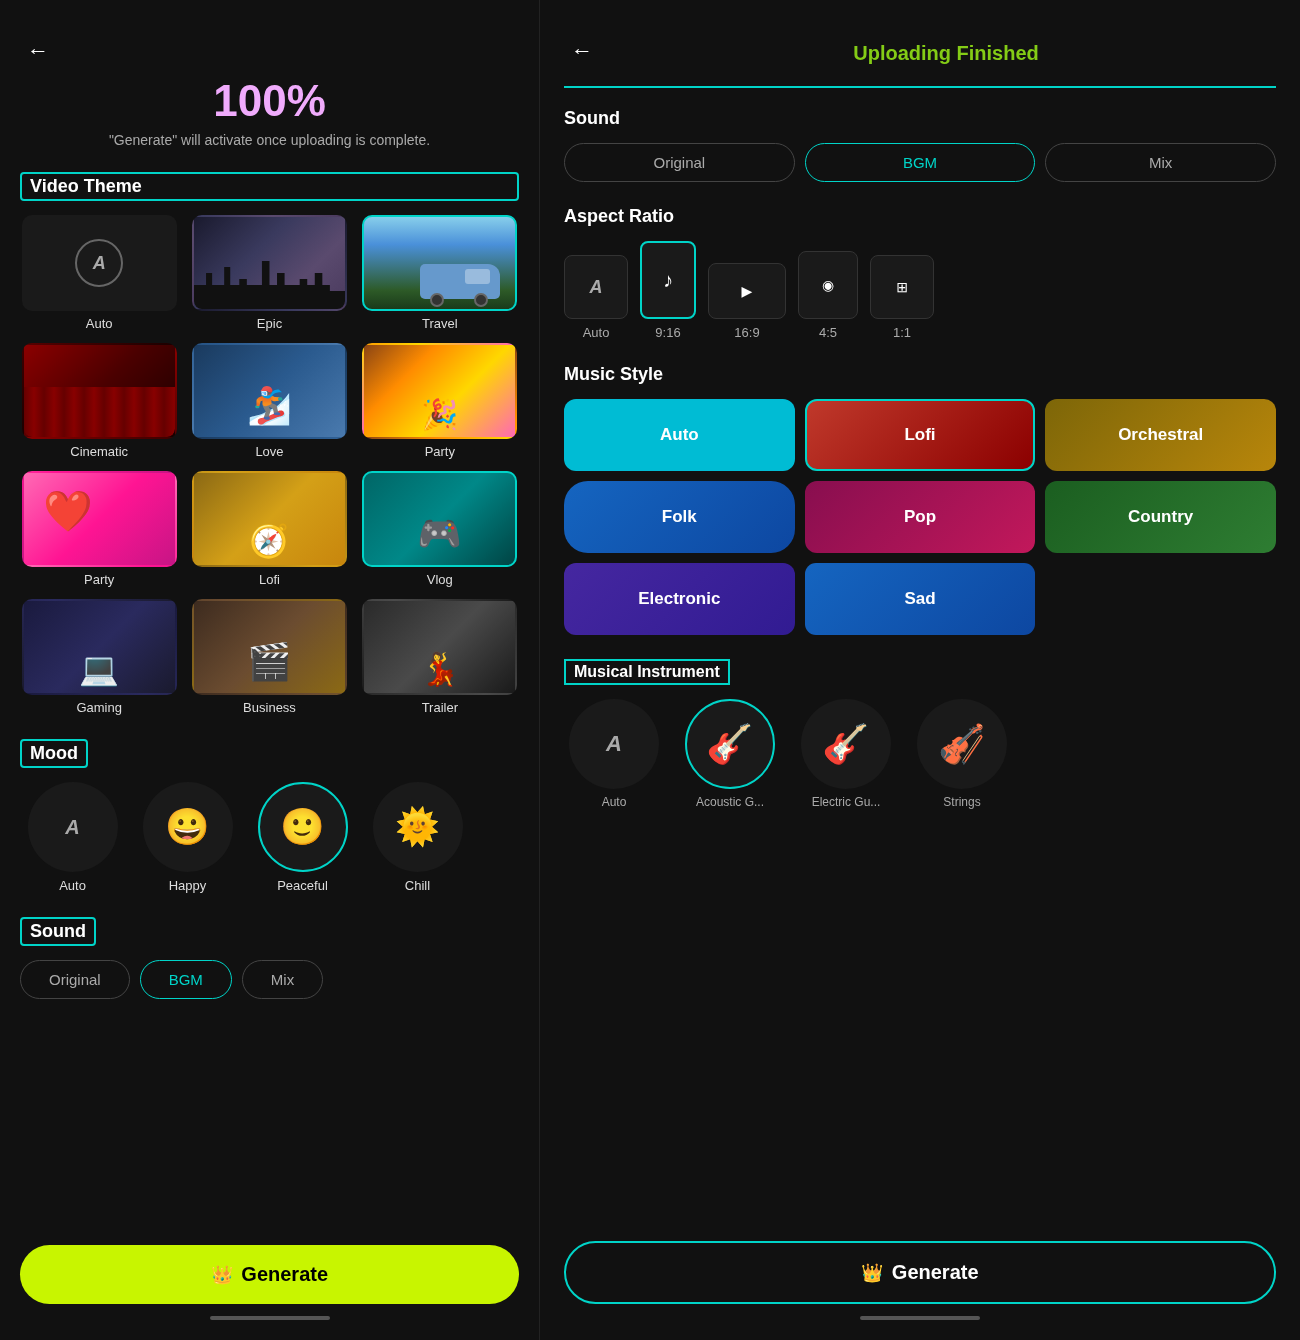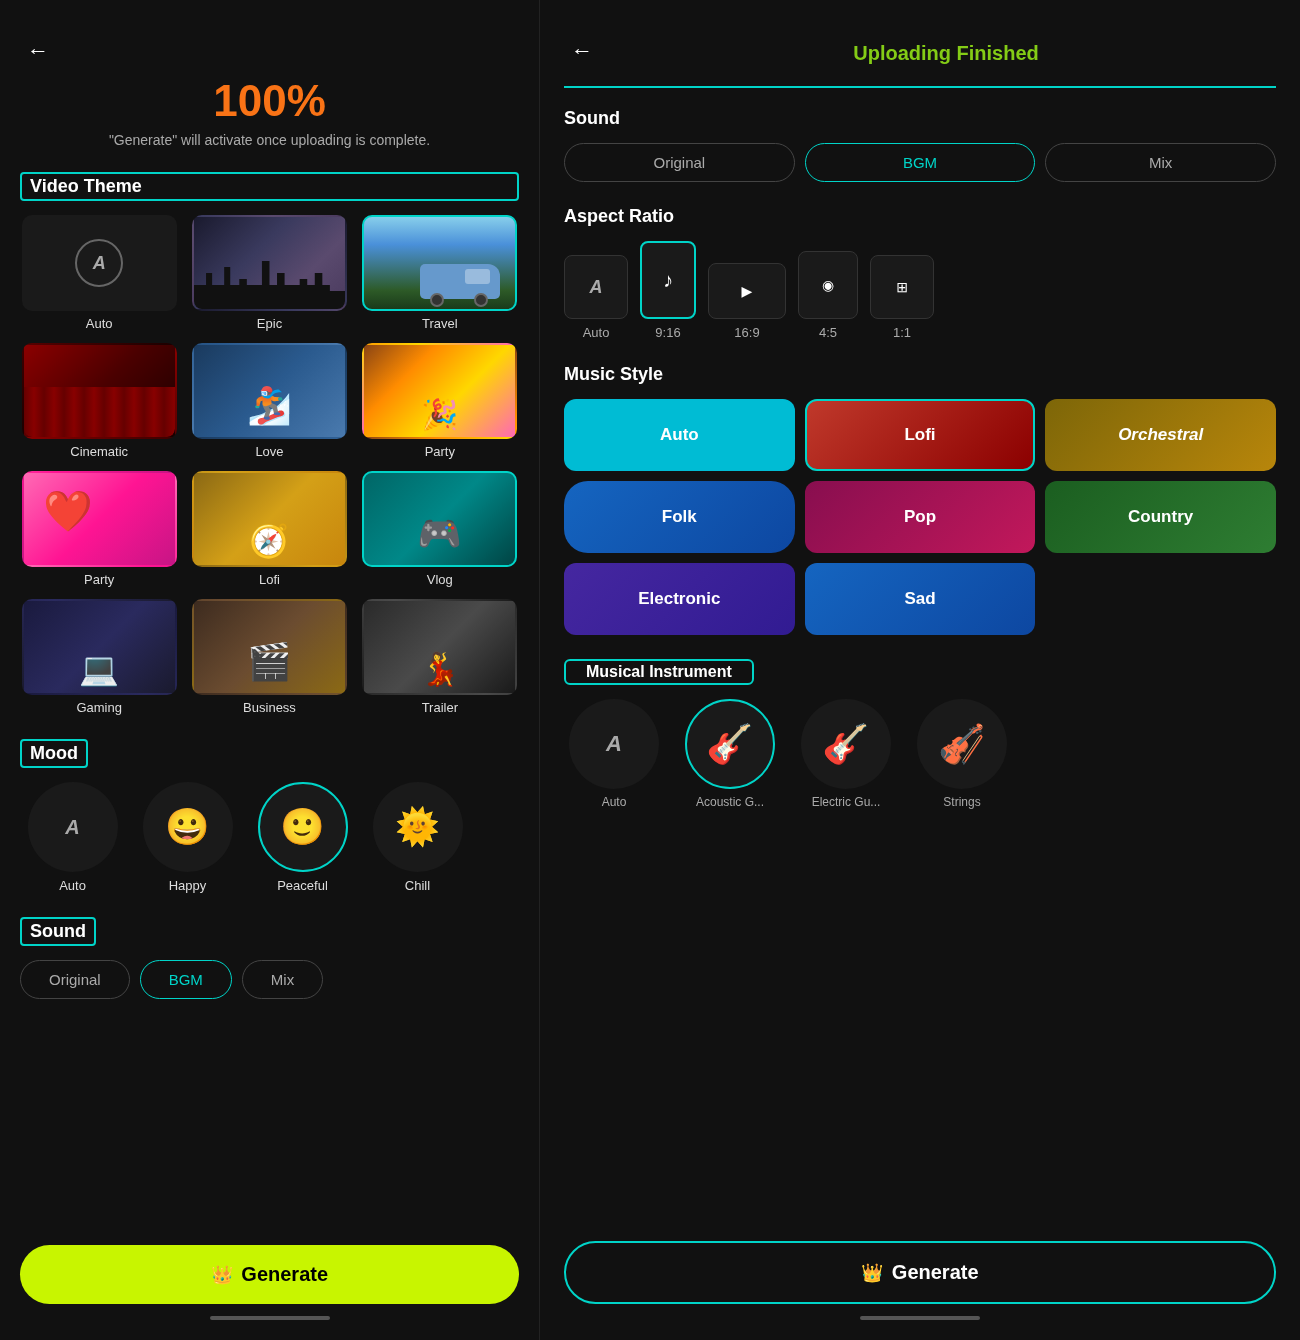--- a/index.html
+++ b/index.html
@@ -35,21 +35,21 @@
       display: flex;
       align-items: center;
       justify-content: center;
       margin-bottom: 10px;
     }
 
     .progress-title {
       font-size: 44px;
       font-weight: 700;
       text-align: center;
-      color: #f97316;
+      color: #f0abfc;
       margin-bottom: 6px;
     }
 
     .progress-subtitle {
       font-size: 14px;
       color: #aaa;
       text-align: center;
       margin-bottom: 24px;
     }
 
@@ -520,48 +520,48 @@
       justify-content: center;
       font-size: 18px;
       font-weight: 700;
       cursor: pointer;
       position: relative;
       overflow: hidden;
     }
 
     .music-auto { background: #00bcd4; }
     .music-lofi { background: linear-gradient(135deg, #c0392b 0%, #8b0000 100%); border: 2px solid #00d4c8; }
-    .music-orchestral { background: linear-gradient(135deg, #7d6608 0%, #b8860b 100%); font-style: italic; }
+    .music-orchestral { background: linear-gradient(135deg, #7d6608 0%, #b8860b 100%); }
     .music-folk { background: linear-gradient(135deg, #1565c0 0%, #0d47a1 100%); border-radius: 24px; }
     .music-pop { background: linear-gradient(135deg, #880e4f 0%, #c2185b 100%); }
     .music-country { background: linear-gradient(135deg, #1b5e20 0%, #2e7d32 100%); }
     .music-electronic { background: linear-gradient(135deg, #4527a0 0%, #311b92 100%); }
-    .music-sad { background: linear-gradient(135deg, #1565c0 0%, #0d47a1 100%); }
+    .music-sad { background: linear-gradient(135deg, #1565c0 0%, #0d47a1 100%); border-radius: 11px; }
 
     .music-item-label {
       color: #fff;
       font-weight: 700;
       font-size: 17px;
       z-index: 1;
       position: relative;
     }
 
     
     .instrument-section {
       margin-bottom: 24px;
     }
 
     .instrument-section-header {
       font-size: 16px;
       font-weight: 600;
       color: #fff;
       border: 2px solid #00d4c8;
       display: inline-block;
-      padding: 2px 20px;
-      border-radius: 6px;
+      padding: 2px 8px;
+      border-radius: 0;
       margin-bottom: 14px;
     }
 
     .instrument-row {
       display: flex;
       gap: 16px;
     }
 
     .instrument-item {
       display: flex;

